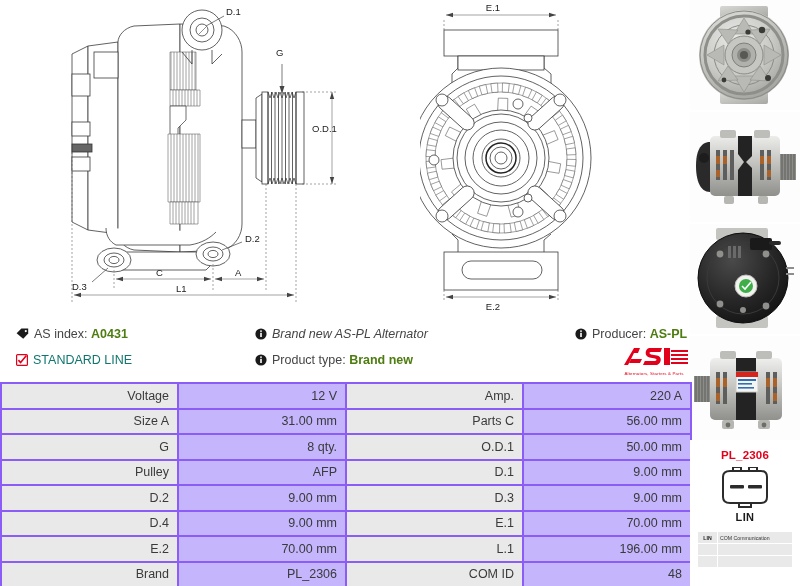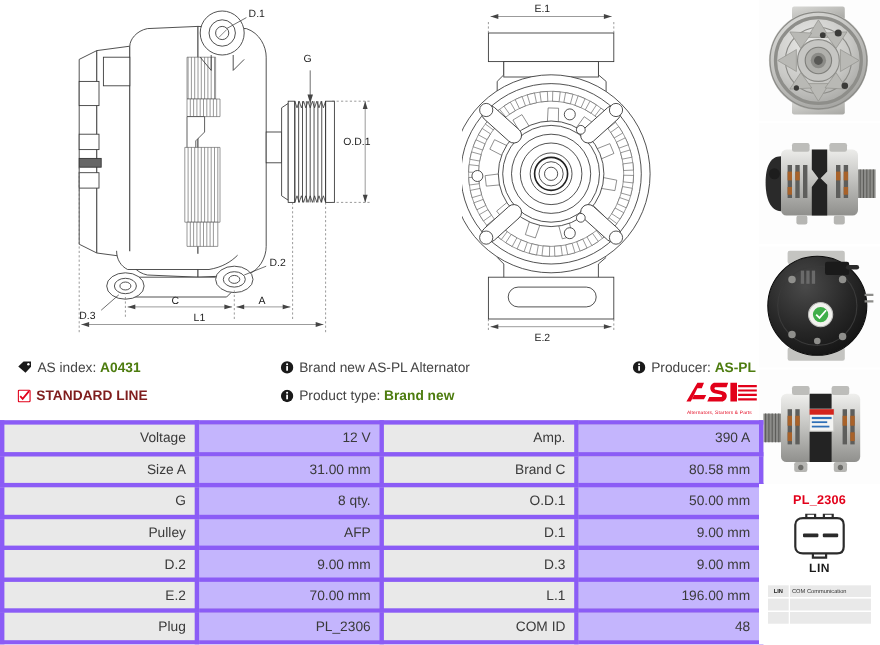--- a/index.html
+++ b/index.html
@@ -58,22 +58,22 @@
     white-space: nowrap;
     line-height: 15px;
   }
   .info-item b { color: #4d7c0f; font-weight: bold; }
   .ico {
     display: inline-block;
     vertical-align: -2px;
     margin-right: 5px;
   }
   #as-index   { left: 16px;  top: 9px; }
-  #std-line   { left: 16px;  top: 35px; color:#7f1d1d; font-weight: bold; font-size: 12.5px; }
-  #brand-new  { left: 255px; top: 9px; }
+  #std-line   { left: 16px;  top: 35px; color:#0f766e; font-weight: normal; font-size: 12.5px; }
+  #brand-new  { left: 255px; top: 9px; font-style: italic; }
   #prod-type  { left: 255px; top: 35px; }
   #producer   { left: 575px; top: 9px; }
 
   .as-logo {
     position: absolute;
     left: 618px; top: 28px;
     width: 72px; height: 30px;
     text-align: center;
   }
   .as-logo .tag {
@@ -90,21 +90,21 @@
     left: 0; top: 382px;
     width: 690px; height: 204px;
     border-collapse: collapse;
     table-layout: fixed;
     background: #e9e9e9;
   }
   #spec-table td {
     height: 25.5px;
     font-size: 12.5px;
     padding: 0 8px;
-    border: 4px solid #8b5cf6;
+    border: 2px solid #8b5cf6;
     white-space: nowrap;
     overflow: hidden;
   }
   #spec-table td.k {
     background: #e9e9e9;
     text-align: right;
     color: #3a3a3a;
     width: 177px;
   }
   #spec-table td.v {
@@ -664,54 +664,60 @@
       <div class="tag">Alternators, Starters &amp; Parts</div>
     </div>
   </div>
 
   <table id="spec-table">
     <tbody id="spec-body">
         <tr>
           <td class="k">Voltage</td>
           <td class="v">12 V</td>
           <td class="k">Amp.</td>
-          <td class="v">390 A</td>
+          <td class="v">220 A</td>
         </tr>
         <tr>
           <td class="k">Size A</td>
           <td class="v">31.00 mm</td>
-          <td class="k">Brand C</td>
-          <td class="v">80.58 mm</td>
+          <td class="k">Parts C</td>
+          <td class="v">56.00 mm</td>
         </tr>
         <tr>
           <td class="k">G</td>
           <td class="v">8 qty.</td>
           <td class="k">O.D.1</td>
           <td class="v">50.00 mm</td>
         </tr>
         <tr>
           <td class="k">Pulley</td>
           <td class="v">AFP</td>
           <td class="k">D.1</td>
           <td class="v">9.00 mm</td>
         </tr>
         <tr>
           <td class="k">D.2</td>
           <td class="v">9.00 mm</td>
           <td class="k">D.3</td>
           <td class="v">9.00 mm</td>
         </tr>
         <tr>
+          <td class="k">D.4</td>
+          <td class="v">9.00 mm</td>
+          <td class="k">E.1</td>
+          <td class="v">70.00 mm</td>
+        </tr>
+        <tr>
           <td class="k">E.2</td>
           <td class="v">70.00 mm</td>
           <td class="k">L.1</td>
           <td class="v">196.00 mm</td>
         </tr>
         <tr>
-          <td class="k">Plug</td>
+          <td class="k">Brand</td>
           <td class="v">PL_2306</td>
           <td class="k">COM ID</td>
           <td class="v">48</td>
         </tr>
       </tbody>
   </table>
 
   <div id="plug-panel">
     <div id="plug-code">PL_2306</div>
     <div id="plug-draw">

